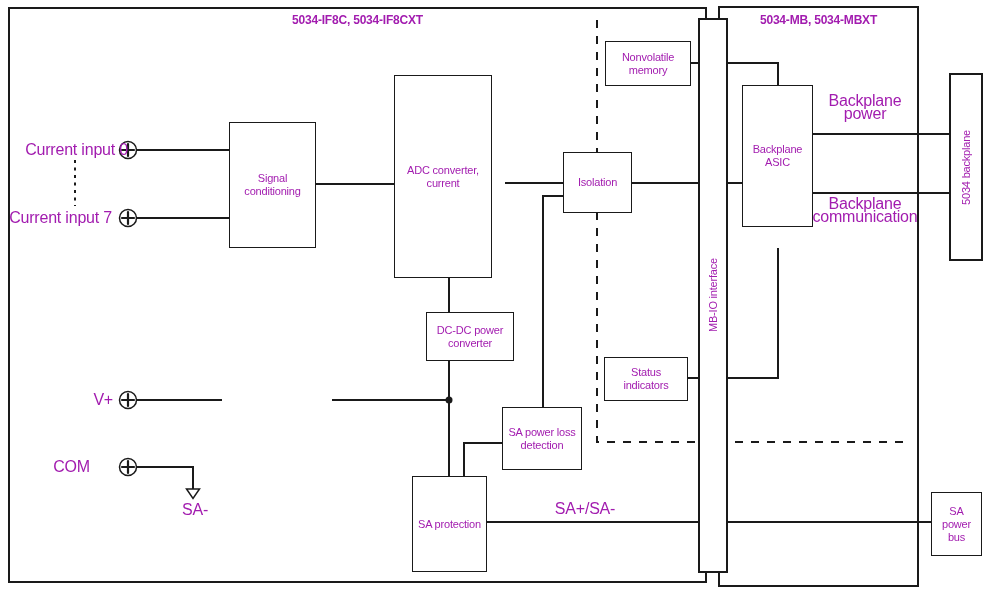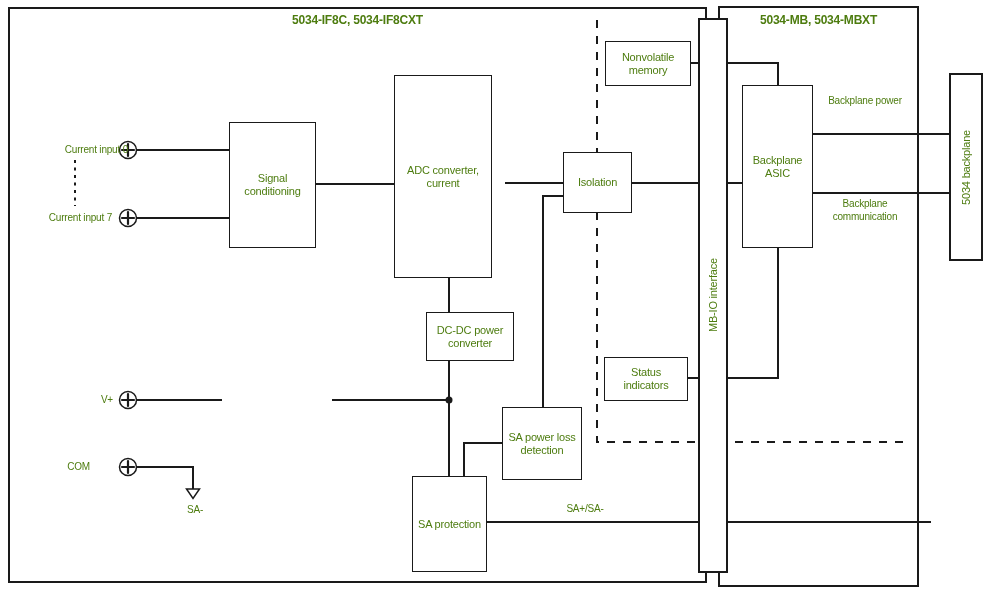--- a/index.html
+++ b/index.html
@@ -1,18 +1,18 @@
 <!DOCTYPE html>
 <html><head>
 <meta charset="utf-8">
 <style>
   html,body{margin:0;padding:0;background:#fff;}
   .canvas{
     position:relative;width:1000px;height:590px;background:#fff;overflow:hidden;
-    font-family:"Liberation Sans",sans-serif;color:#4d7c0f;letter-spacing:-0.2px;
+    font-family:"Liberation Sans",sans-serif;color:#a21caf;letter-spacing:-0.2px;
   }
   .outer{
     position:absolute;border:2px solid #1a1a1a;background:transparent;box-sizing:border-box;
   }
   .title{
     position:absolute;font-size:12px;font-weight:bold;text-align:center;white-space:nowrap;
   }
   .node{
     position:absolute;border:1.5px solid #1a1a1a;background:#fff;box-sizing:border-box;
     display:flex;align-items:center;justify-content:center;text-align:center;
@@ -20,21 +20,21 @@
   }
   .vbar{
     position:absolute;border:2px solid #1a1a1a;background:#fff;box-sizing:border-box;
     display:flex;align-items:center;justify-content:center;
     font-size:11px;
   }
   .vtext{
     writing-mode:vertical-rl;transform:rotate(180deg);white-space:nowrap;
   }
   .label{
-    position:absolute;font-size:10px;line-height:13px;
+    position:absolute;font-size:16px;line-height:13px;
   }
   .r{text-align:right;}
   .c{text-align:center;}
   svg.wires{position:absolute;left:0;top:0;}
 </style>
 </head>
 <body>
 
 <div class="canvas">
 
@@ -97,31 +97,34 @@
   </div>
   <div class="node" style="left:563px;top:152px;width:69px;height:61px;">
     <span>Isolation</span>
   </div>
   <div class="node" style="left:605px;top:41px;width:86px;height:45px;">
     <span>Nonvolatile memory</span>
   </div>
   <div class="node" style="left:406px;top:312px;width:88px;height:49px;margin-left:20px;">
     <span>DC-DC power converter</span>
   </div>
-  <div class="node" style="left:502px;top:407px;width:80px;height:73px;">
+  <div class="node" style="left:502px;top:407px;width:80px;height:63px;">
     <span>SA power loss detection</span>
   </div>
   <div class="node" style="left:412px;top:476px;width:75px;height:96px;">
     <span>SA protection</span>
   </div>
   <div class="node" style="left:604px;top:357px;width:84px;height:44px;">
     <span>Status indicators</span>
   </div>
-  <div class="node" style="left:742px;top:85px;width:71px;height:163px;">
+  <div class="node" style="left:742px;top:85px;width:71px;height:142px;">
     <span>Backplane ASIC</span>
+  </div>
+  <div class="node" style="left:931px;top:492px;width:51px;height:64px;">
+    <span>SA power bus</span>
   </div>
 
   <div class="vbar" style="left:698px;top:18px;width:30px;height:555px;">
     <span class="vtext">MB-IO interface</span>
   </div>
   <div class="vbar" style="left:949px;top:73px;width:34px;height:188px;">
     <span class="vtext">5034 backplane</span>
   </div>
 
   <div class="label r" style="left:8px;top:143px;width:120px;">Current input 0</div>

